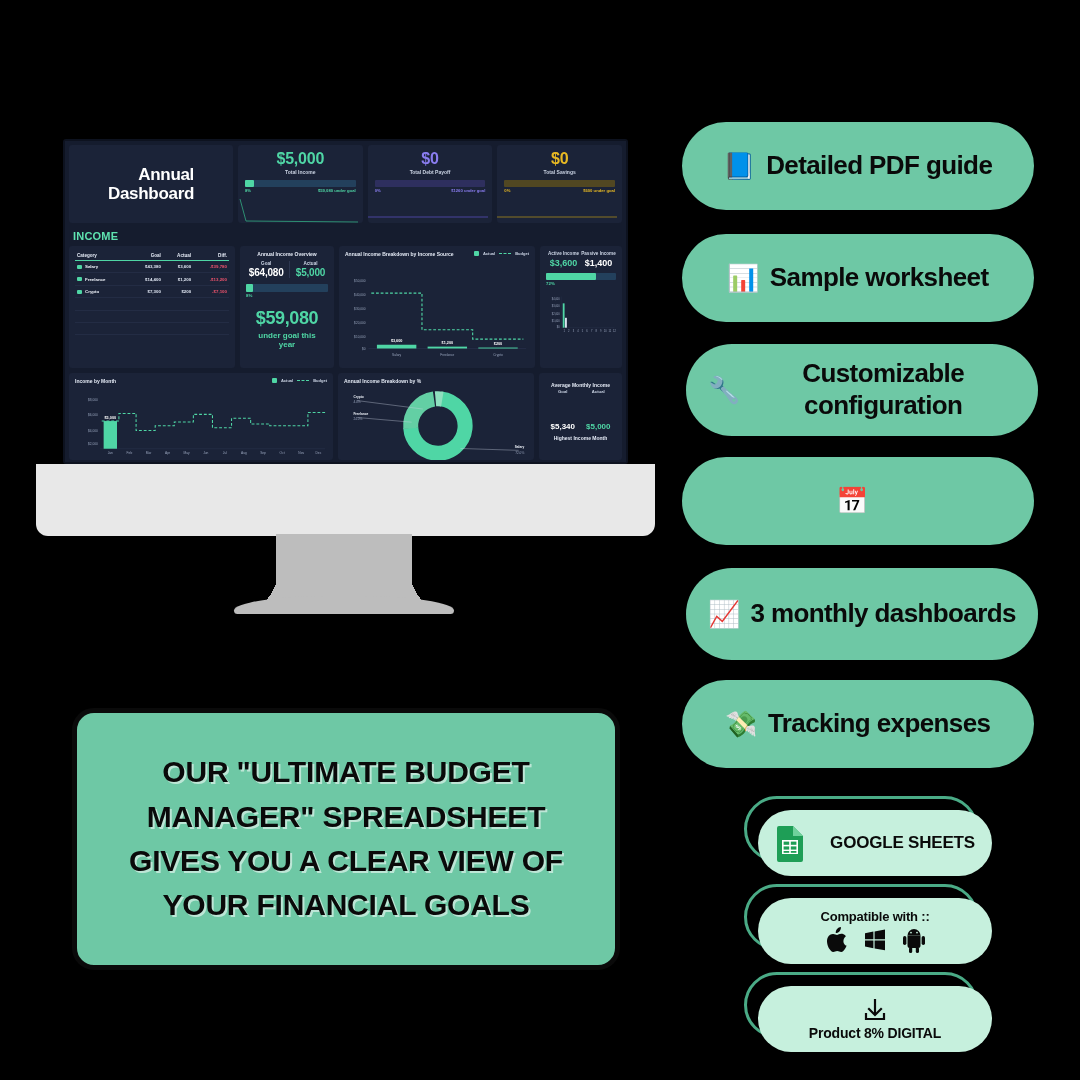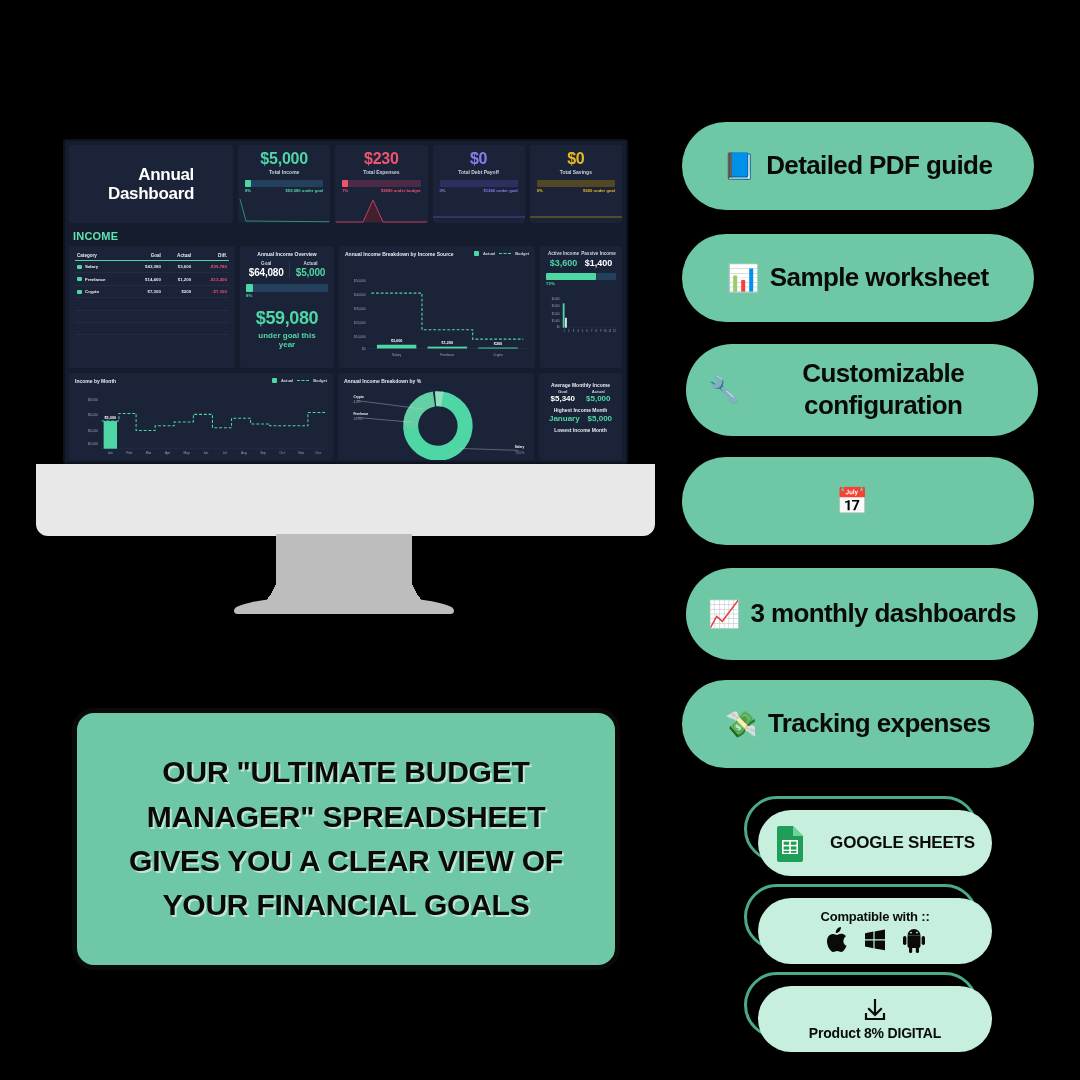--- a/index.html
+++ b/index.html
@@ -101,21 +101,21 @@
   .ap-k { font-size: 4.6px; color: #cbd4e4; font-weight: bold; }
   .ap-v { font-size: 9px; font-weight: bold; margin-top: 2px; }
 
   .axis-lbl { font-size: 3.4px; fill: #97a3bb; }
   .bar-val { font-size: 4px; fill: #ffffff; font-weight: bold; }
 
   .avg-blk { text-align: center; }
   .avg-h { font-size: 5px; color: #e4eaf5; font-weight: bold; margin-top: 4px; }
   .avg-row { display: flex; justify-content: space-around; margin-top: 1px; }
   .avg-k { font-size: 4.2px; color: #cbd4e4; font-weight: bold; }
-  .avg-v { font-size: 8px; font-weight: bold; }
+  .avg-v { font-size: 8px; font-weight: bold; margin-top: 28px; }
 
   
   .pill {
     position: absolute; background: #6ec8a5; border-radius: 60px;
     display: flex; align-items: center; justify-content: center;
     box-shadow: 7px 7px 0 rgba(0,0,0,0.92);
     padding: 0 22px;
   }
   .pill-text {
     color: #0a0a0a; font-weight: bold; font-size: 26px; text-align: center;
@@ -177,34 +177,20 @@
               </div>
               <div class="bar-meta">
                 <span style="color:#4FD6A5">8%</span>
                 <span style="color:#4FD6A5">$59,080 under goal</span>
               </div>
               <svg class="spark" viewBox="0 0 120 26" preserveAspectRatio="none">
                 <path d="M2,2 L8,24 L120,25" fill="none" stroke="#2e8f73" stroke-width="1"></path>
               </svg>
             </div>
 
-            <div class="card kpi">
-              <div class="amt" style="color:#F0536D">$230</div>
-              <div class="lbl">Total Expenses</div>
-              <div class="bar-track" style="background:#4a2a46">
-                <div class="bar-fill" style="width:7%;background:#F0536D"></div>
-              </div>
-              <div class="bar-meta">
-                <span style="color:#F0536D">7%</span>
-                <span style="color:#F0536D">$2890 under budget</span>
-              </div>
-              <svg class="spark" viewBox="0 0 120 26" preserveAspectRatio="none">
-                <path d="M0,25 L28,25 L38,3 L48,25 L120,25" fill="#44202f" stroke="#c2405c" stroke-width="1"></path>
-              </svg>
-            </div>
 
             <div class="card kpi">
               <div class="amt" style="color:#8A7DF0">$0</div>
               <div class="lbl">Total Debt Payoff</div>
               <div class="bar-track" style="background:#2e2f5e">
                 <div class="bar-fill" style="width:0%;background:#8A7DF0"></div>
               </div>
               <div class="bar-meta">
                 <span style="color:#8A7DF0">0%</span>
                 <span style="color:#8A7DF0">$1260 under goal</span>

